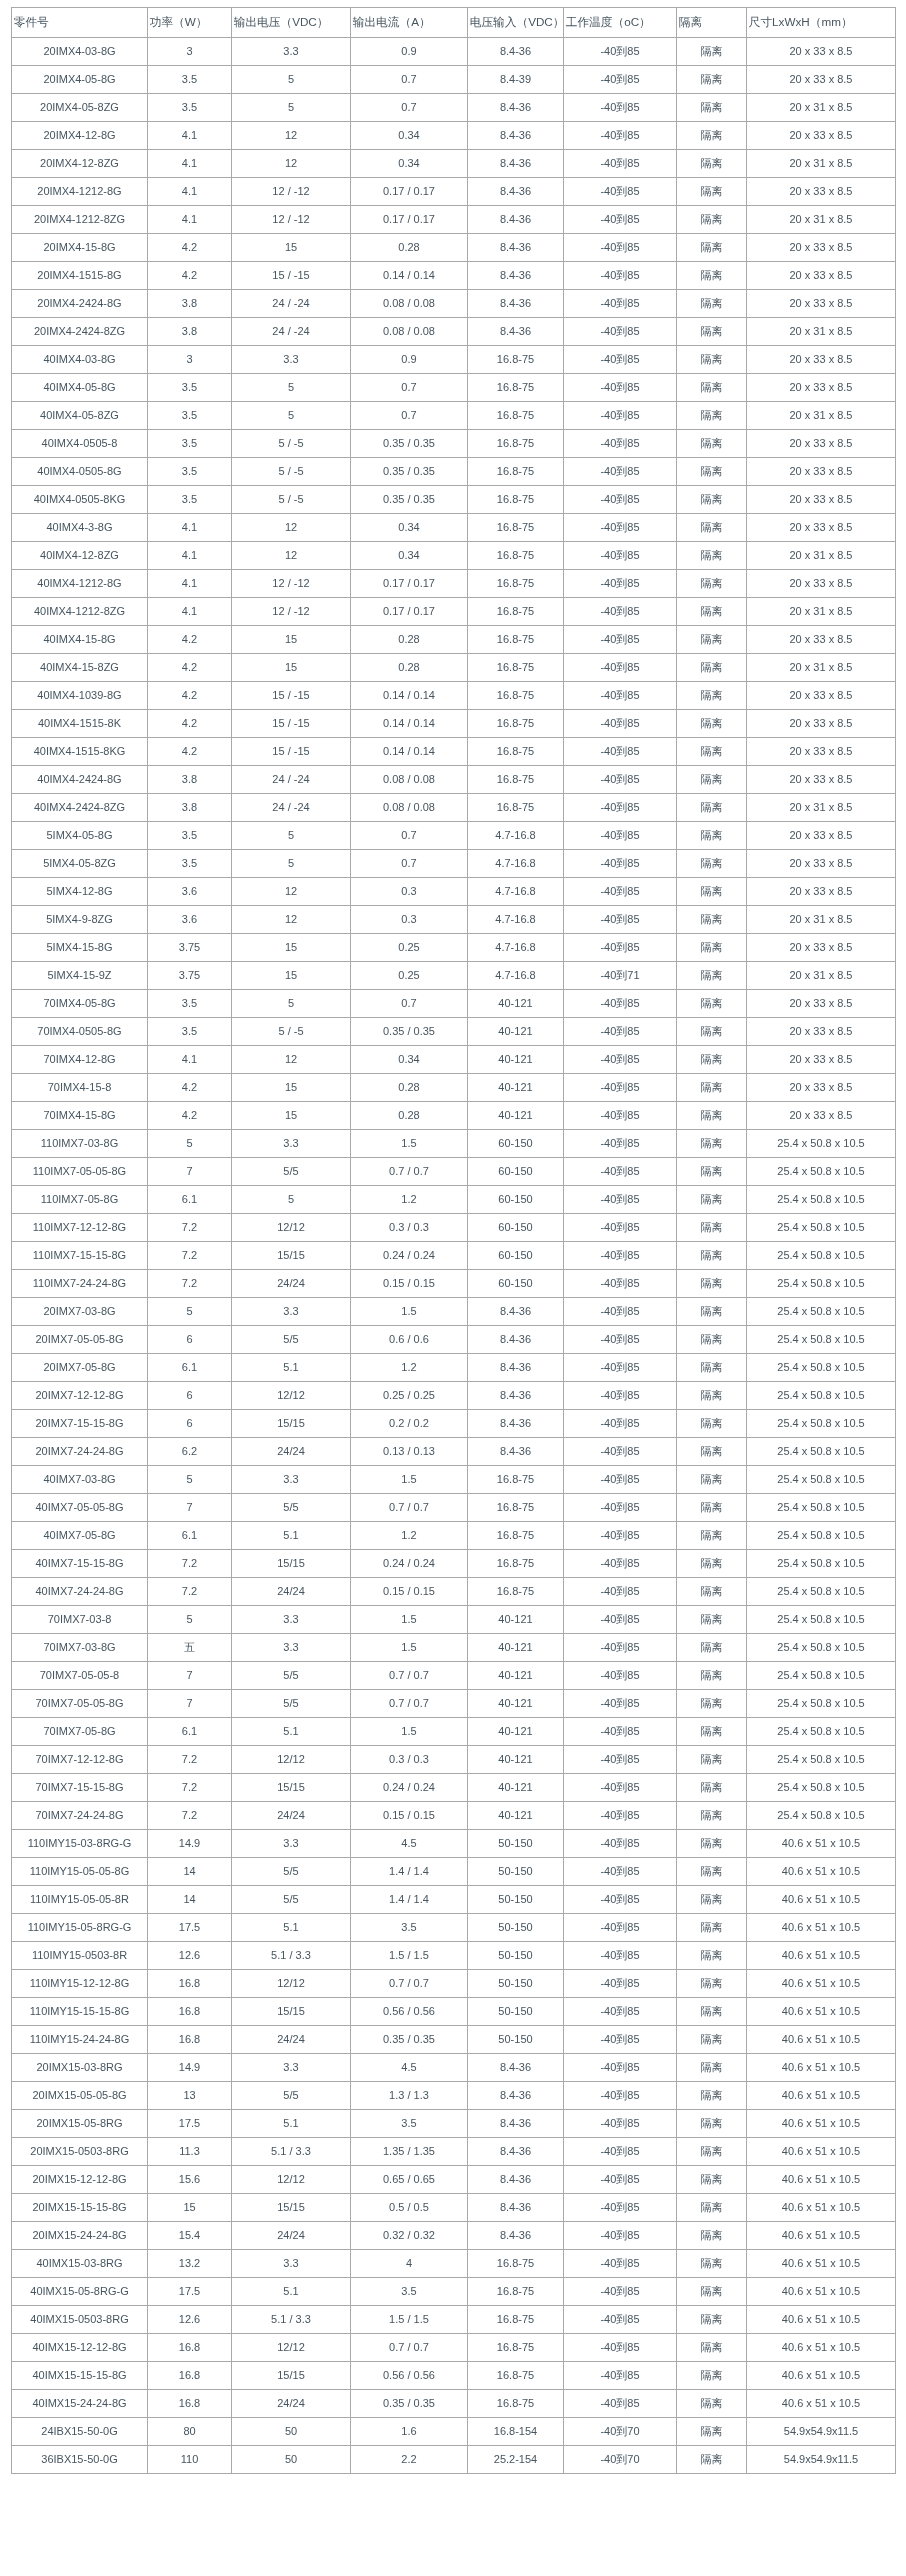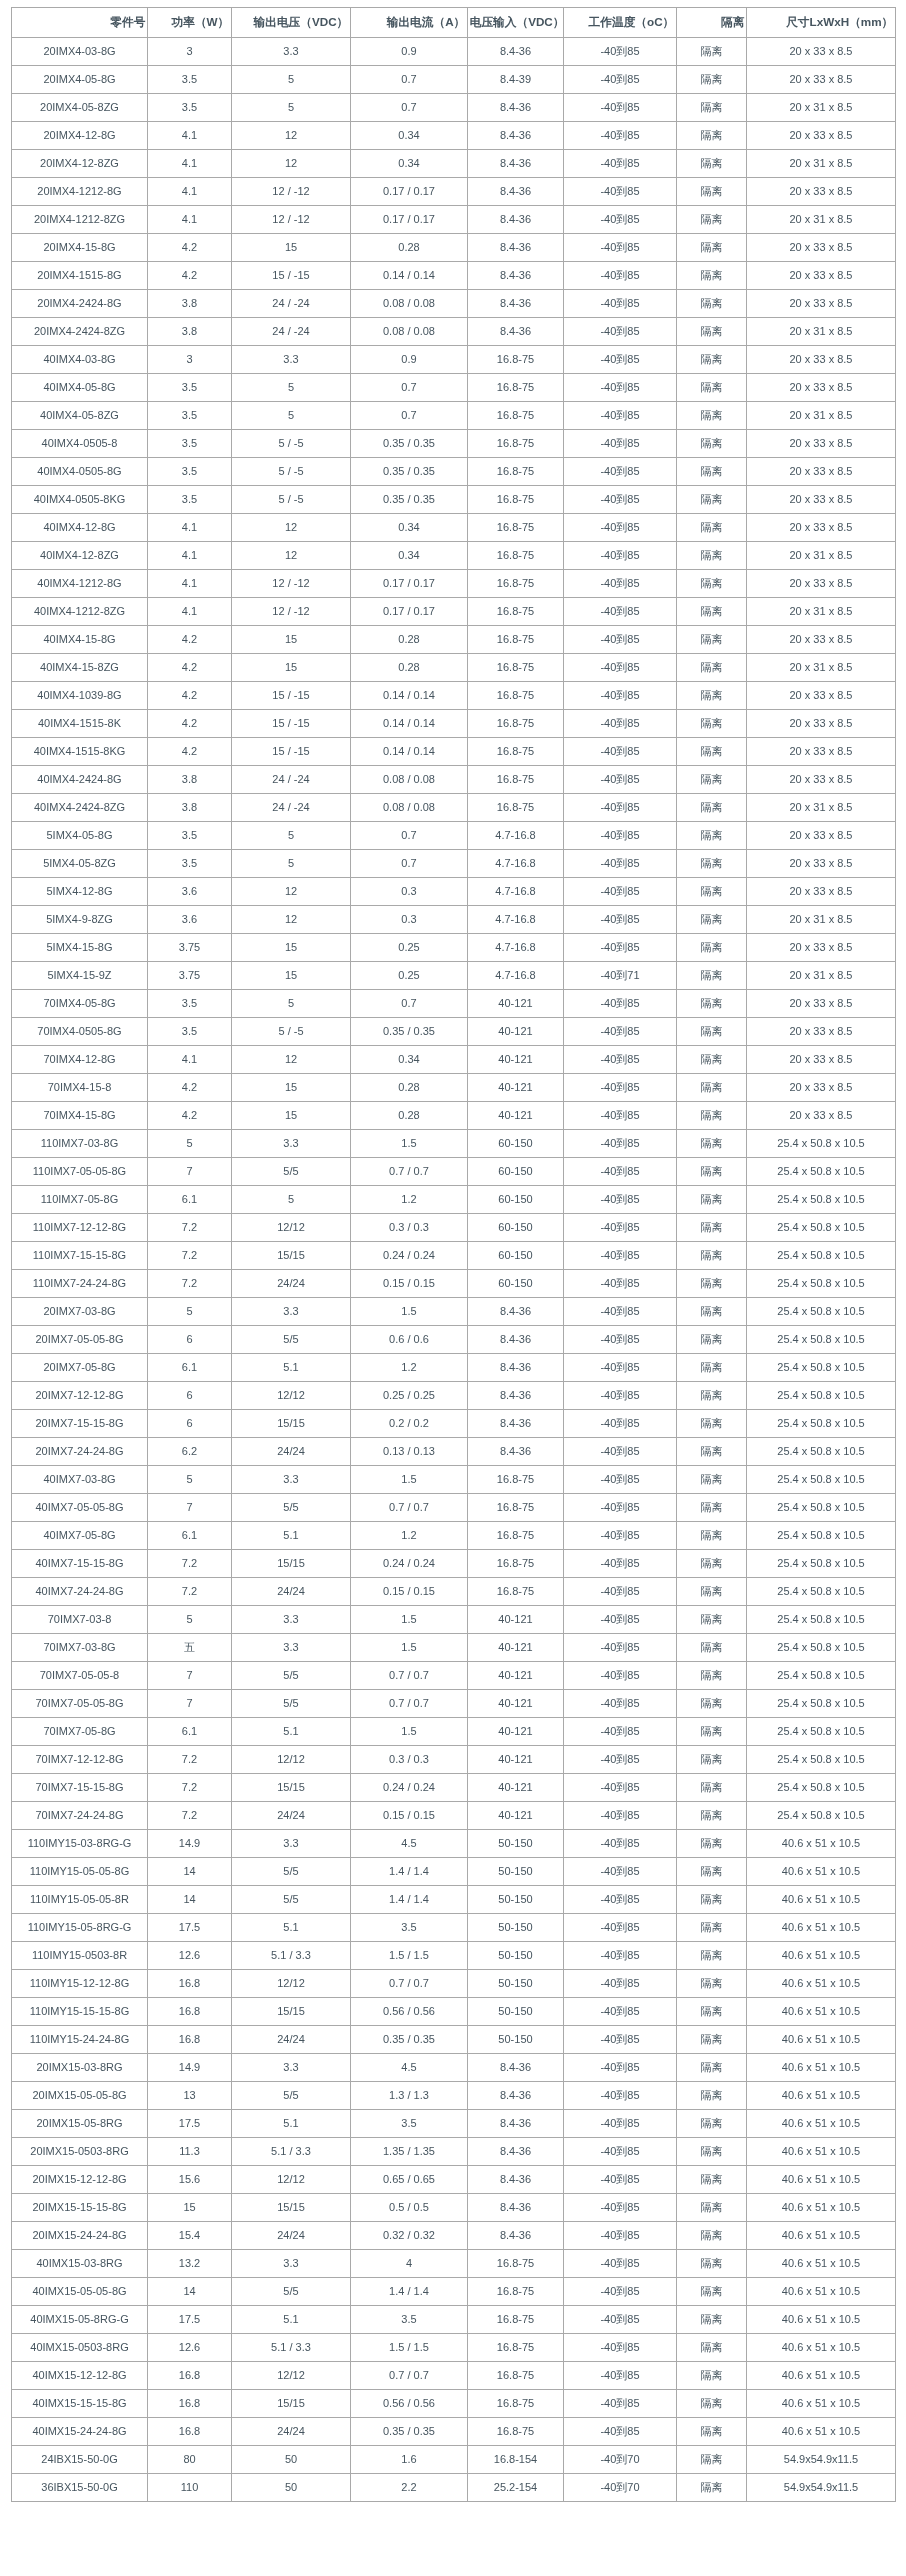--- a/index.html
+++ b/index.html
@@ -2,22 +2,22 @@
 <html style="font-size:13.4px"><head>
 <meta charset="utf-8">
 <style>
   html,body{margin:0;padding:0;background:#ffffff;}
   body{width:906px;height:2576px;position:relative;
        font-family:"Liberation Sans","DejaVu Sans",sans-serif;}
   table.spec{position:absolute;left:11px;top:6.7px;width:884px;
        border-collapse:collapse;table-layout:fixed;background:#ffffff;}
   table.spec, table.spec th, table.spec td{border:0.8px solid #a9a9a9;}
   table.spec{border:1.7px solid #6f6f6f;}
-  table.spec th{height:29px;font-size:11.7px;font-weight:700;color:#46555f;
-       text-align:right;vertical-align:middle;padding:0 1.7px;white-space:nowrap;overflow:hidden;}
+  table.spec th{height:29px;font-size:11.7px;font-weight:400;color:#46555f;
+       text-align:left;vertical-align:middle;padding:0 1.7px;white-space:nowrap;overflow:hidden;}
   table.spec td{height:27px;font-size:11px;color:#46555f;text-align:center;
        vertical-align:middle;padding:0 1.7px;white-space:nowrap;overflow:hidden;}
 </style>
 </head>
 <body>
 
 <div>
   <table class="spec">
     <colgroup>
       <col style="width:136px">
@@ -206,21 +206,21 @@
           <td>40IMX4-0505-8KG</td>
           <td>3.5</td>
           <td>5 / -5</td>
           <td>0.35 / 0.35</td>
           <td>16.8-75</td>
           <td>-40到85</td>
           <td>隔离</td>
           <td>20 x 33 x 8.5</td>
         </tr>
         <tr>
-          <td>40IMX4-12-8G</td>
+          <td>40IMX4-3-8G</td>
           <td>4.1</td>
           <td>12</td>
           <td>0.34</td>
           <td>16.8-75</td>
           <td>-40到85</td>
           <td>隔离</td>
           <td>20 x 33 x 8.5</td>
         </tr>
         <tr>
           <td>40IMX4-12-8ZG</td>
@@ -836,30 +836,20 @@
           <td>40IMX15-03-8RG</td>
           <td>13.2</td>
           <td>3.3</td>
           <td>4</td>
           <td>16.8-75</td>
           <td>-40到85</td>
           <td>隔离</td>
           <td>40.6 x 51 x 10.5</td>
         </tr>
         <tr>
-          <td>40IMX15-05-05-8G</td>
-          <td>14</td>
-          <td>5/5</td>
-          <td>1.4 / 1.4</td>
-          <td>16.8-75</td>
-          <td>-40到85</td>
-          <td>隔离</td>
-          <td>40.6 x 51 x 10.5</td>
-        </tr>
-        <tr>
           <td>40IMX15-05-8RG-G</td>
           <td>17.5</td>
           <td>5.1</td>
           <td>3.5</td>
           <td>16.8-75</td>
           <td>-40到85</td>
           <td>隔离</td>
           <td>40.6 x 51 x 10.5</td>
         </tr>
         <tr>

